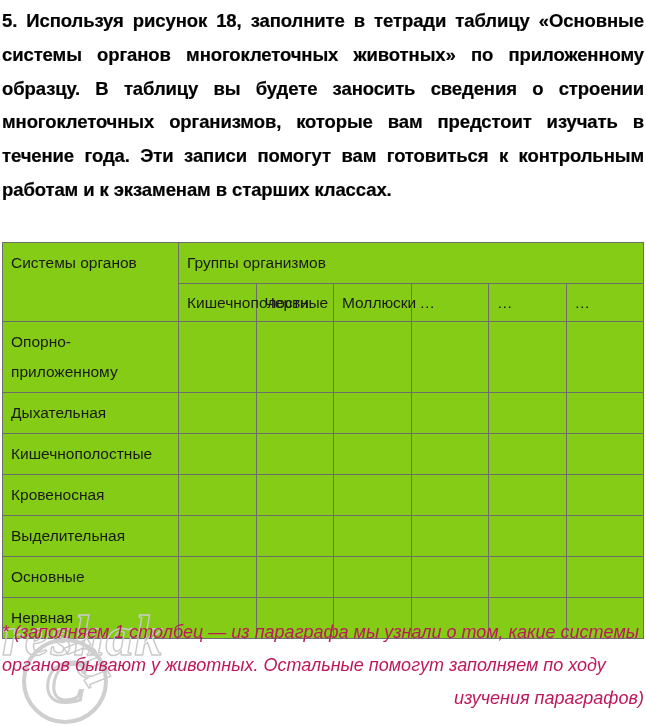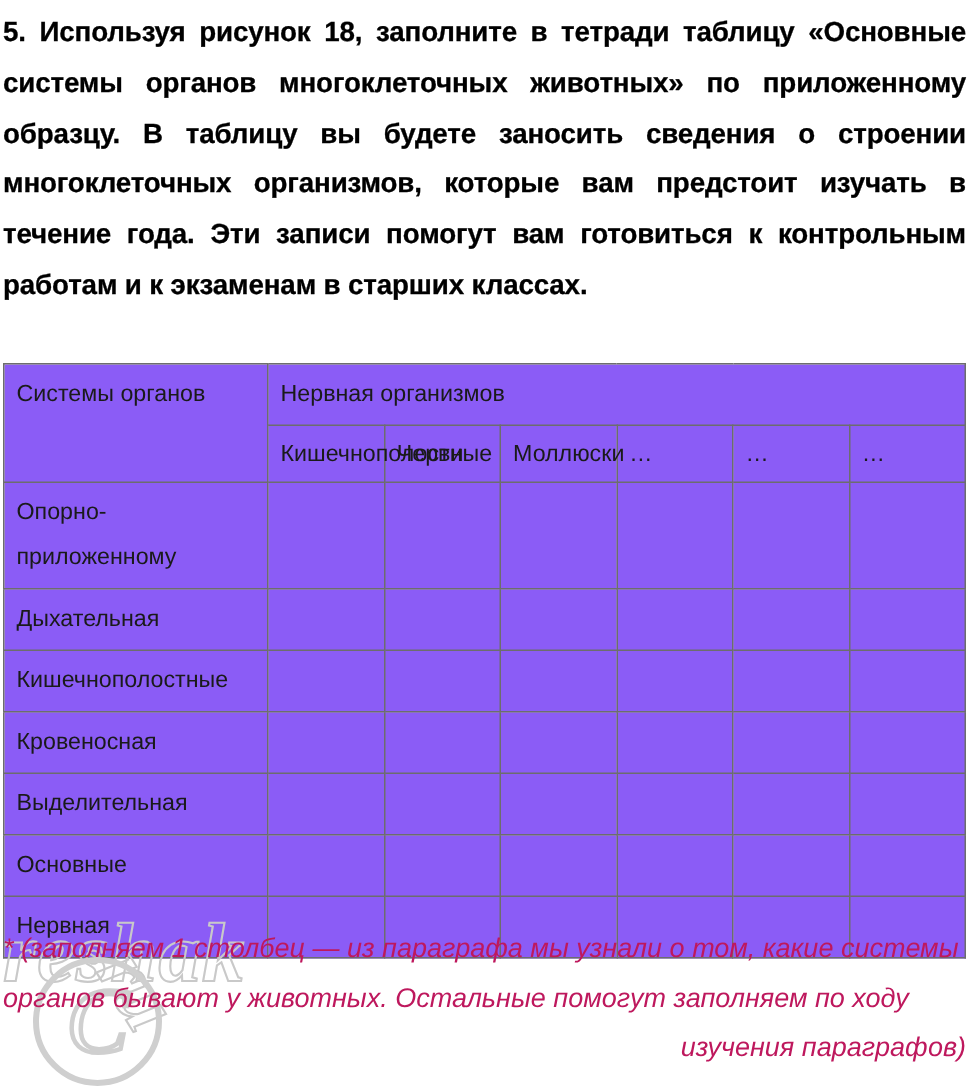--- a/index.html
+++ b/index.html
@@ -56,21 +56,21 @@
     font-size: 15.5px;
     font-weight: normal;
     color: #1a1a1a;
   }
   table.organs td {
     border: 1.6px solid #6d6d6d;
     padding: 5px 7px 5px 8px;
     vertical-align: top;
     line-height: 30px;
     height: 26px;
-    background: #8b5cf6;
+    background: #84cc16;
     word-break: normal;
     margin-left: 32px;
   }
   td.c-sys      { width: 160px; }
   td.c-kish     { width: 173px; }
   td.c-chervi   { width: 73px; }
   td.c-mol      { width: 100px; }
   td.c-dots     { width: 45px; }
 
   td.rowspan-sys {
@@ -170,21 +170,21 @@
   <div class="intro">
     <span class="num">5.</span>
     <span>Используя рисунок 18, заполните в тетради таблицу «Основные системы органов многоклеточных животных» по приложенному образцу. В таблицу вы будете заносить сведения о строении многоклеточных организмов, которые вам предстоит изучать в течение года. Эти записи помогут вам готовиться к контрольным работам и к экзаменам в старших классах.</span>
   </div>
 
   <div class="tbl-wrap">
     <table class="organs">
       <tbody>
         <tr class="hdr-main">
           <td class="c-sys rowspan-sys" rowspan="2">Системы органов</td>
-          <td class="grp-head" colspan="6">Нервная организмов</td>
+          <td class="grp-head" colspan="6">Группы организмов</td>
         </tr>
         <tr class="hdr-sub">
           <td class="c-kish">Кишечнополостные</td>
           <td class="c-chervi">Черви</td>
           <td class="c-mol">Моллюски</td>
           <td class="c-dots">…</td>
           <td class="c-dots">…</td>
           <td class="c-dots">…</td>
         </tr>
 

